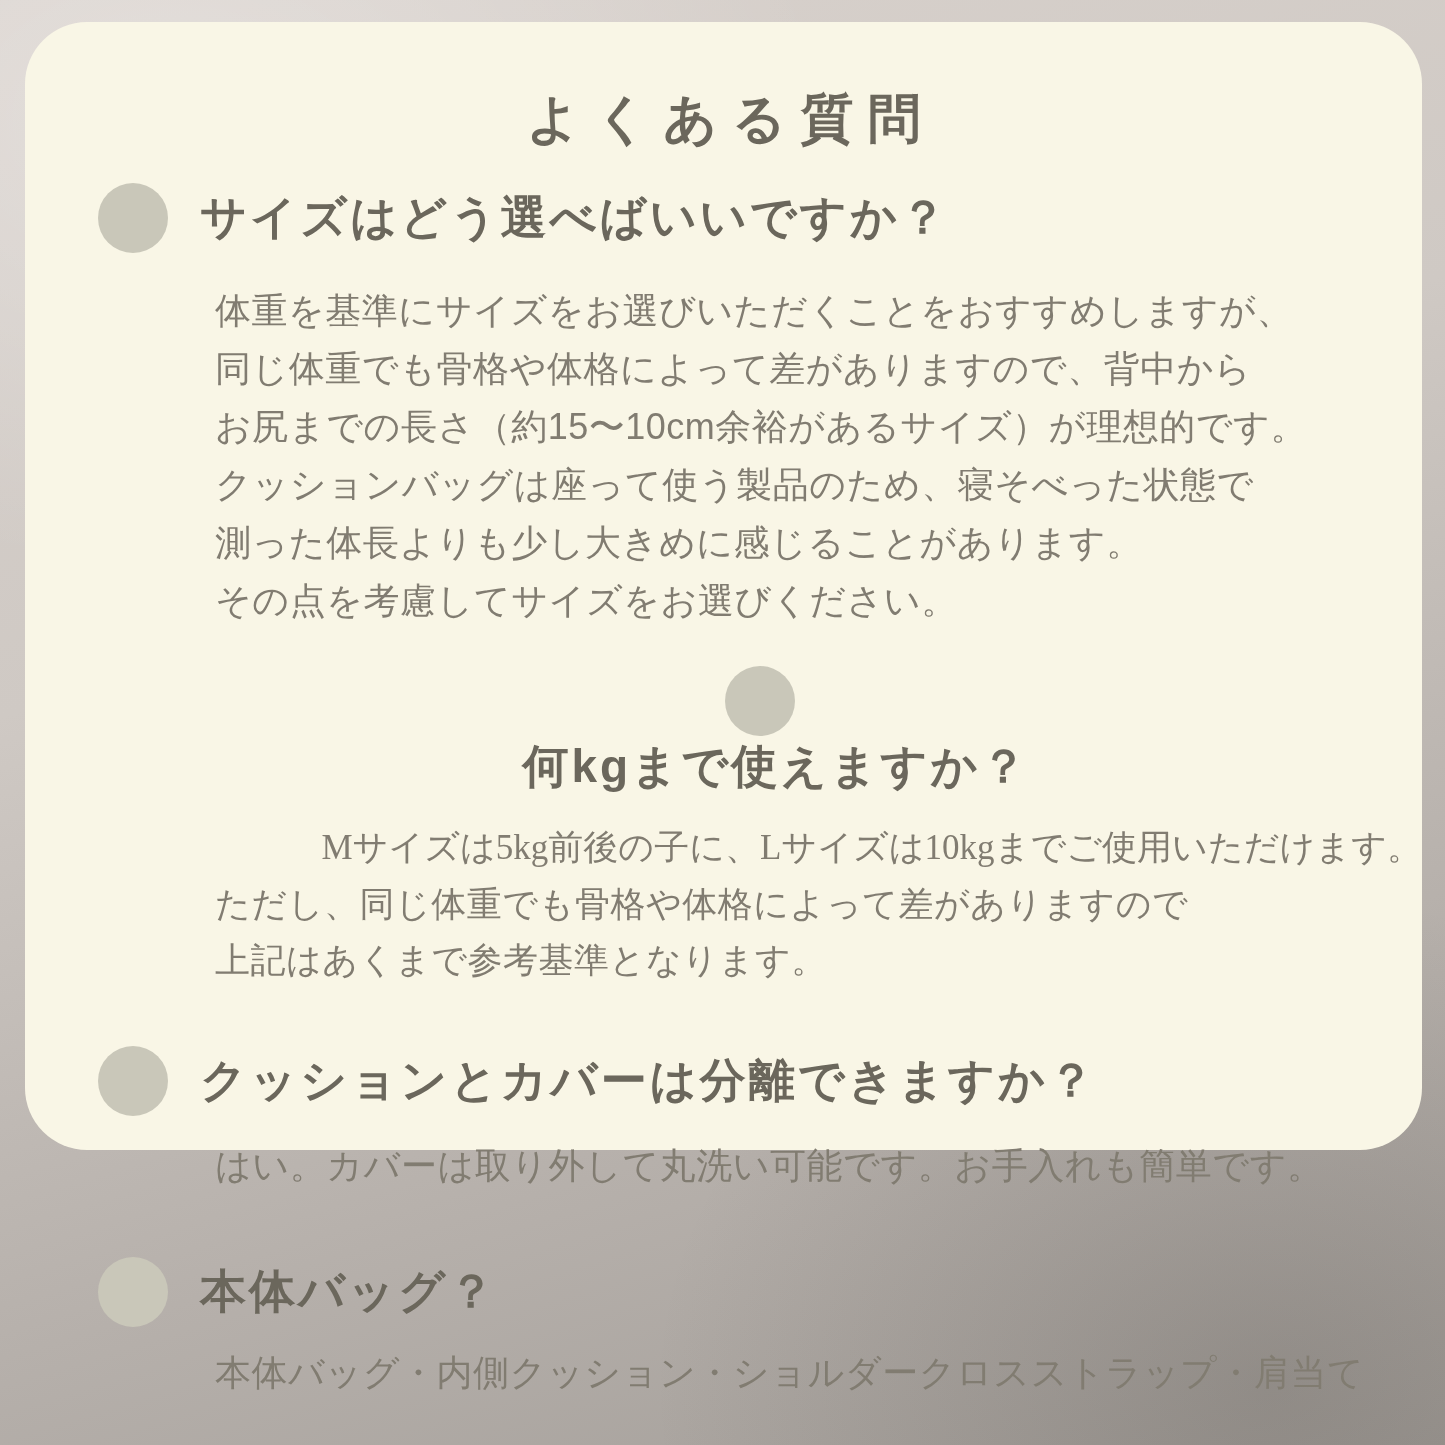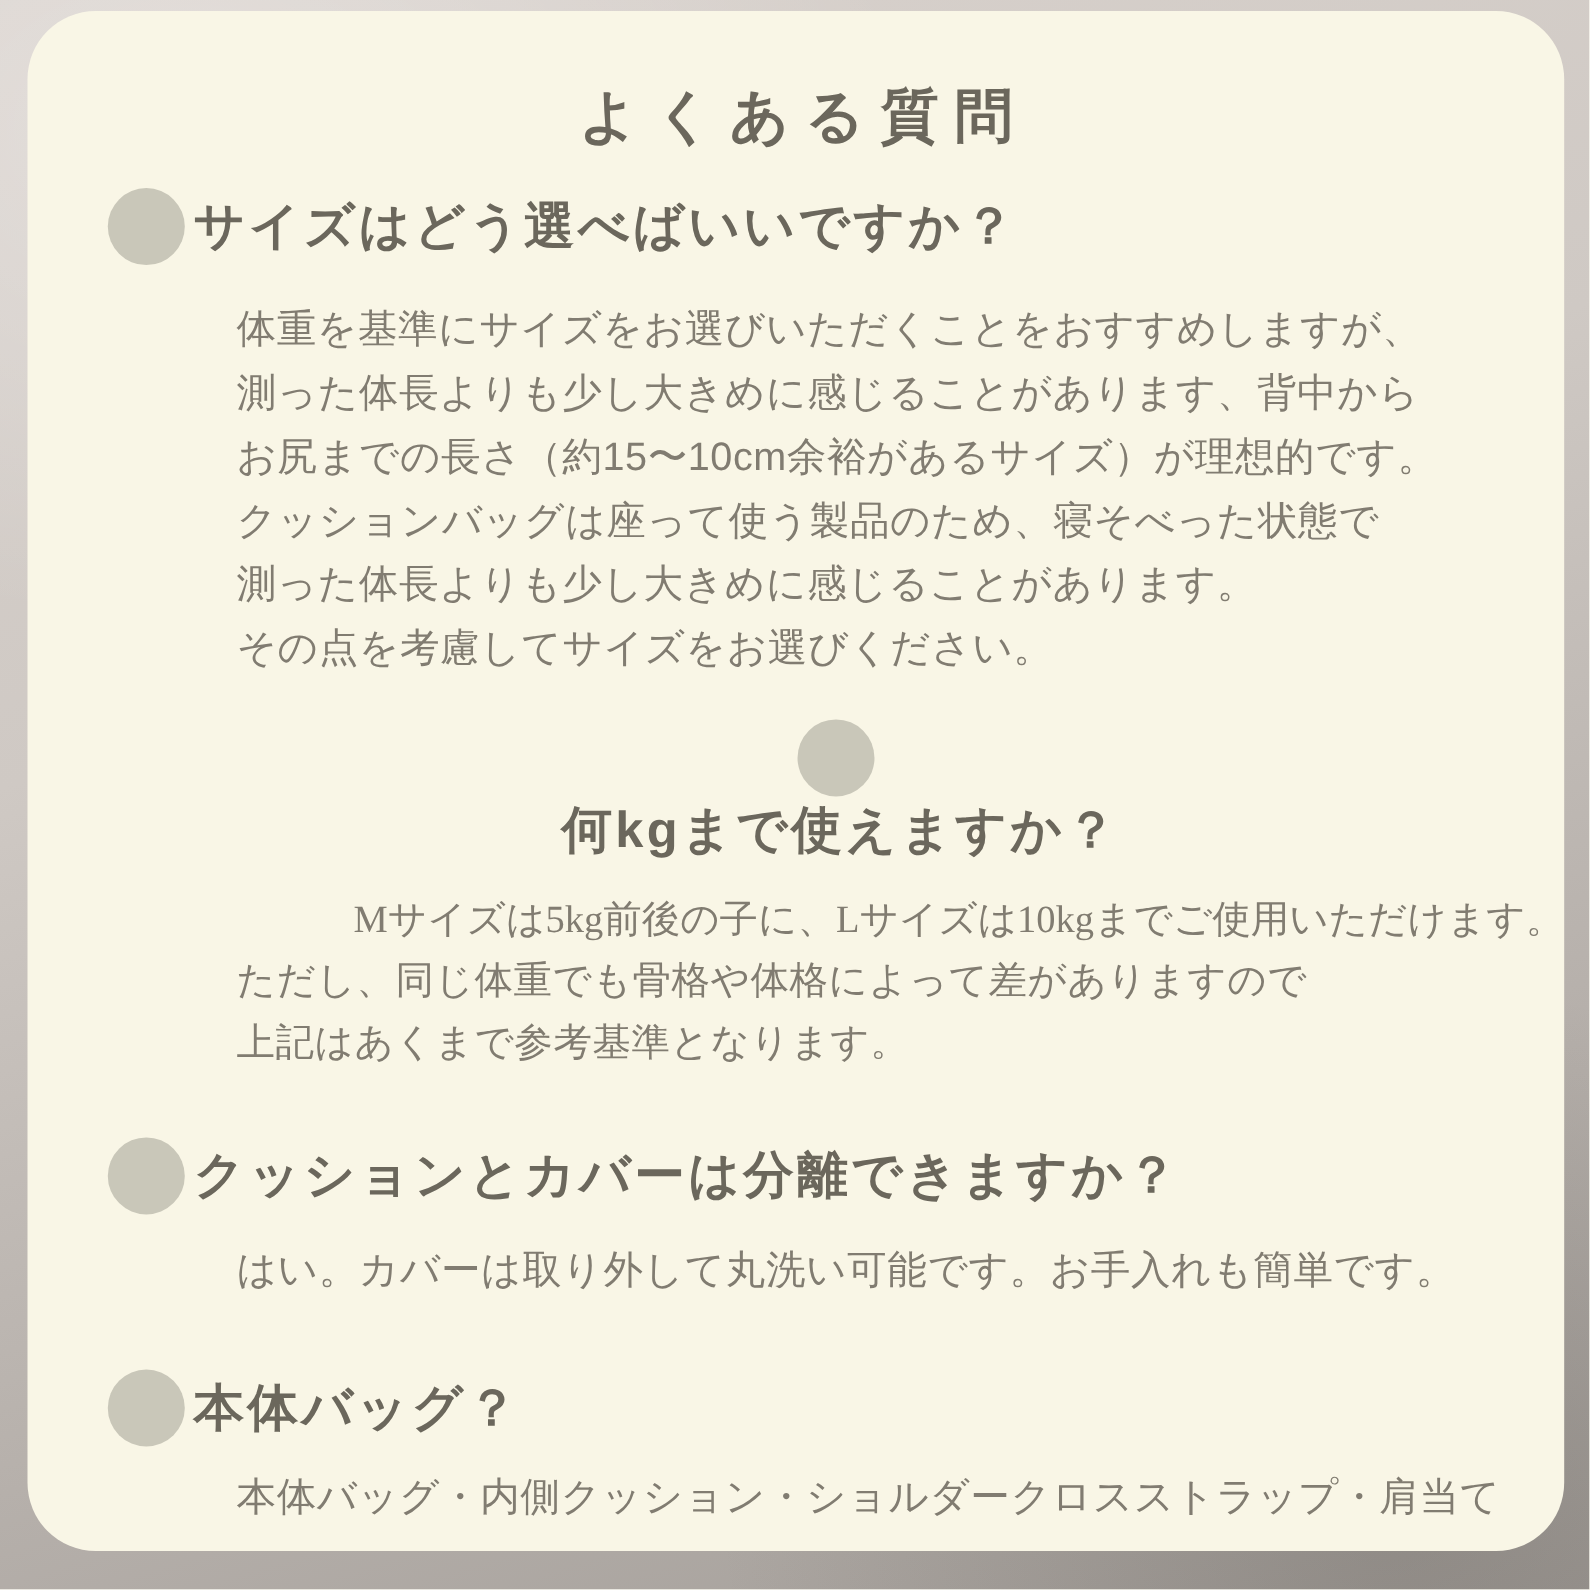--- a/index.html
+++ b/index.html
@@ -11,22 +11,22 @@
   .bg {
     position: relative;
     width: 1445px; height: 1445px;
     background:
       radial-gradient(1100px 760px at 12% 8%, rgba(255,255,255,0.30), rgba(255,255,255,0) 60%),
       radial-gradient(1000px 800px at 88% 96%, rgba(58,54,50,0.20), rgba(58,54,50,0) 62%),
       linear-gradient(163deg, #d9d2cd 0%, #cfc9c4 38%, #b6b0ab 72%, #a29d98 100%);
   }
   .card {
     position: absolute;
-    left: 25px; top: 10px;
-    width: 1397px; height: 1400px;
+    left: 25px; top: 22px;
+    width: 1397px; height: 1128px;
     background: #f9f6e6;
     border-radius: 62px;
     box-sizing: border-box;
   }
   .page-title {
     margin: 0;
     padding-top: 64px;
     text-align: center;
     font-size: 53px;
     line-height: 66px;
@@ -40,21 +40,21 @@
     align-items: center;
     margin-left: 73px;
   }
   .bullet {
     width: 70px; height: 70px;
     border-radius: 50%;
     background: #c9c7b9;
     flex: 0 0 auto;
   }
   .q-text {
-    margin-left: 8px;
+    margin-left: 32px;
     font-size: 46px;
     font-weight: 900;
     letter-spacing: 3px;
     color: #6b675c;
     white-space: nowrap;
   }
   .faq-answer {
     margin-left: 190px;
     color: #817c71;
     font-size: 36px;
@@ -82,21 +82,21 @@
 
     <h1 class="page-title">よくある質問</h1>
 
     <section class="faq-item s1">
       <div class="faq-q">
         <span class="bullet"></span>
         <span class="q-text">サイズはどう選べばいいですか？</span>
       </div>
       <div class="faq-answer">
         <div class="answer-line">体重を基準にサイズをお選びいただくことをおすすめしますが、</div>
-        <div class="answer-line">測った体長よりも少し大きめに感じることがあります、背中から</div>
+        <div class="answer-line">同じ体重でも骨格や体格によって差がありますので、背中から</div>
         <div class="answer-line">お尻までの長さ（約15〜10cm余裕があるサイズ）が理想的です。</div>
         <div class="answer-line">クッションバッグは座って使う製品のため、寝そべった状態で</div>
         <div class="answer-line">測った体長よりも少し大きめに感じることがあります。</div>
         <div class="answer-line">その点を考慮してサイズをお選びください。</div>
       </div>
     </section>
 
     <section class="faq-item s2">
       <div class="faq-q">
         <span class="bullet"></span>

